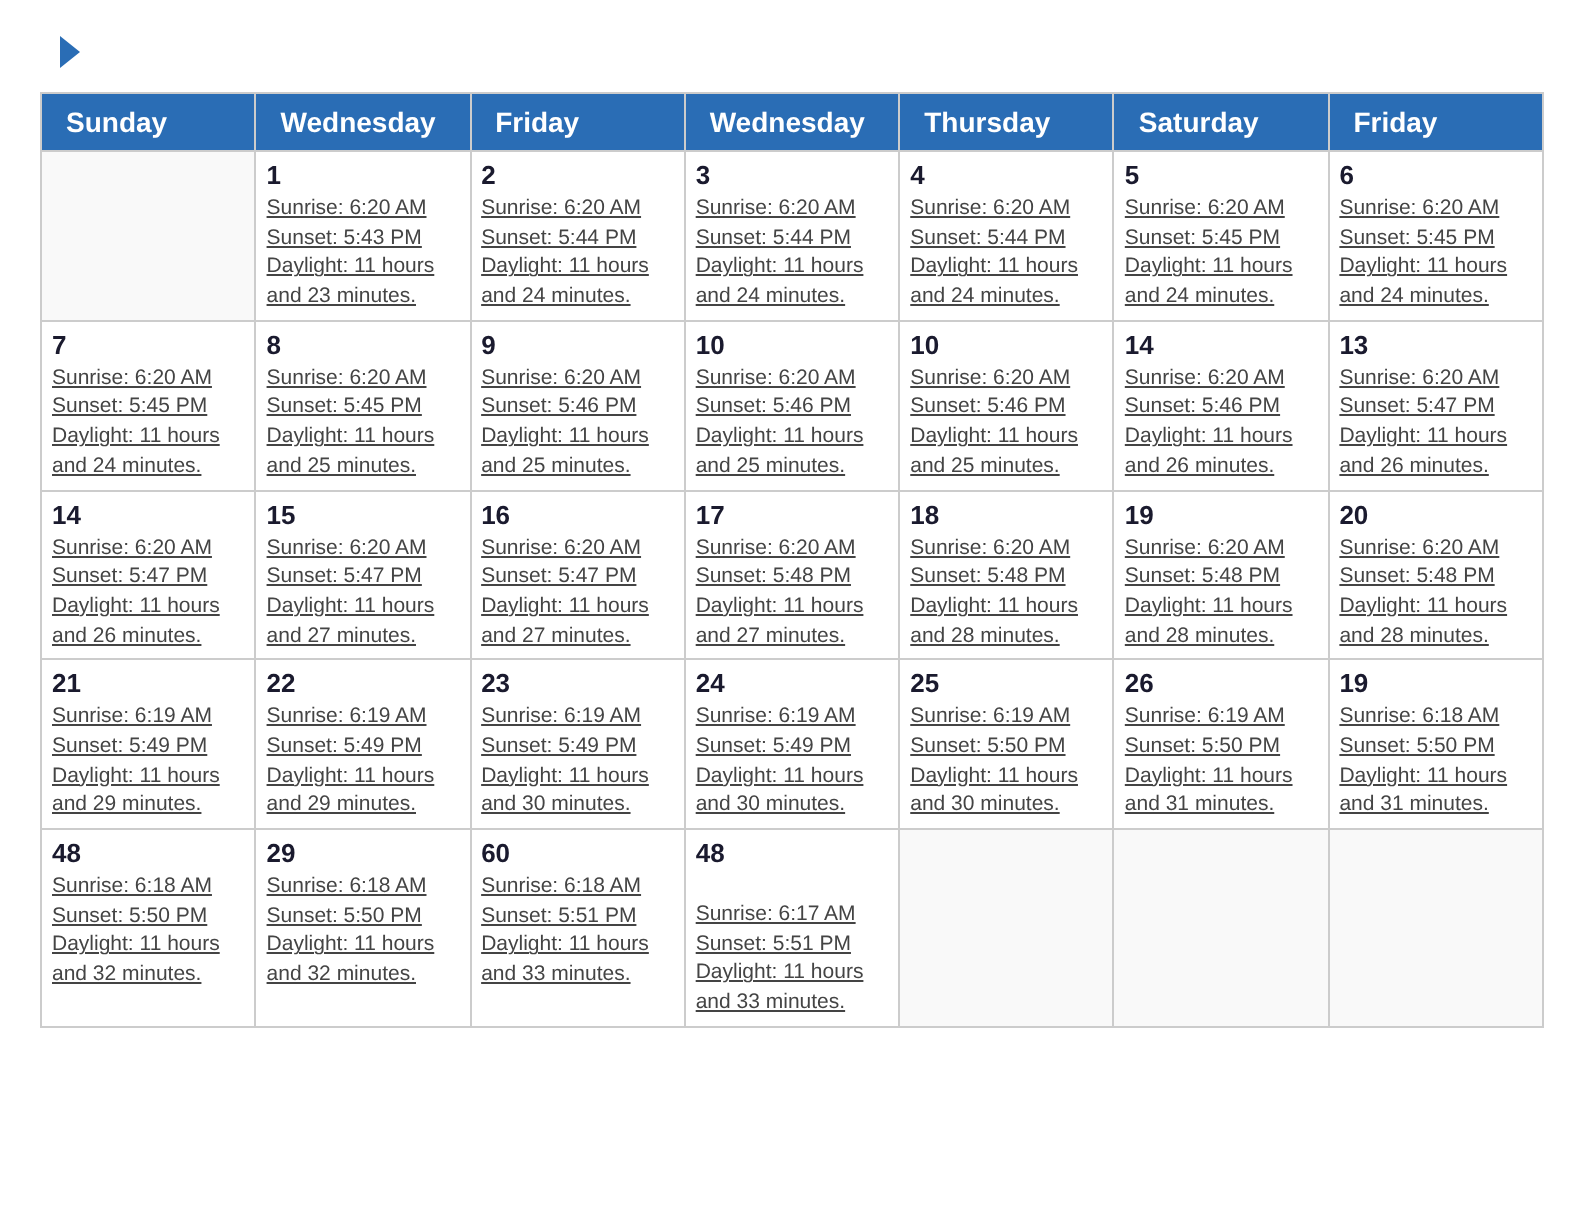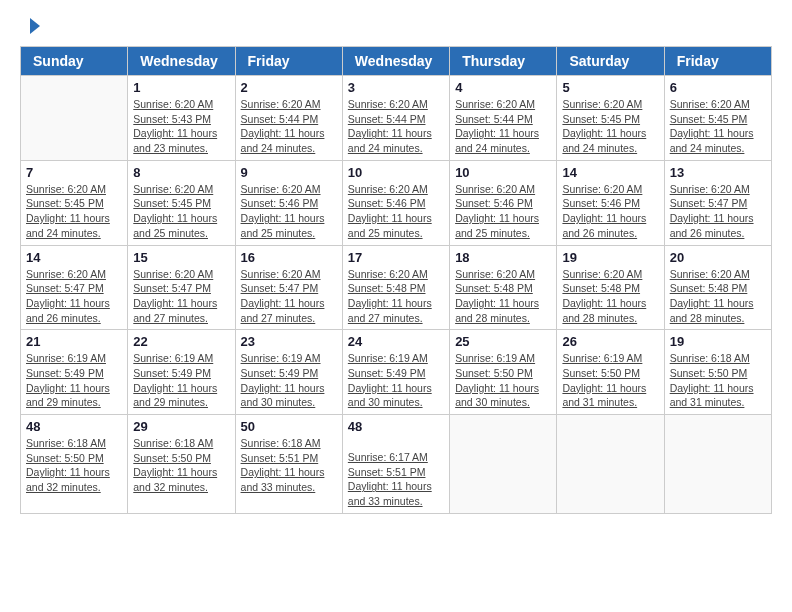--- a/index.html
+++ b/index.html
@@ -326,21 +326,21 @@
 and 32 minutes.</div>
         </td>
         <td>
           <span class="day-number">29</span>
           <div class="day-info" style="white-space: pre-line;">Sunrise: 6:18 AM
 Sunset: 5:50 PM
 Daylight: 11 hours
 and 32 minutes.</div>
         </td>
         <td>
-          <span class="day-number">50</span>
+          <span class="day-number">60</span>
           <div class="day-info" style="white-space: pre-line;">Sunrise: 6:18 AM
 Sunset: 5:51 PM
 Daylight: 11 hours
 and 33 minutes.</div>
         </td>
         <td>
           <span class="day-number">48</span>
           <div class="day-info" style="white-space: pre-line; margin-top: 16px;">Sunrise: 6:17 AM
 Sunset: 5:51 PM
 Daylight: 11 hours

